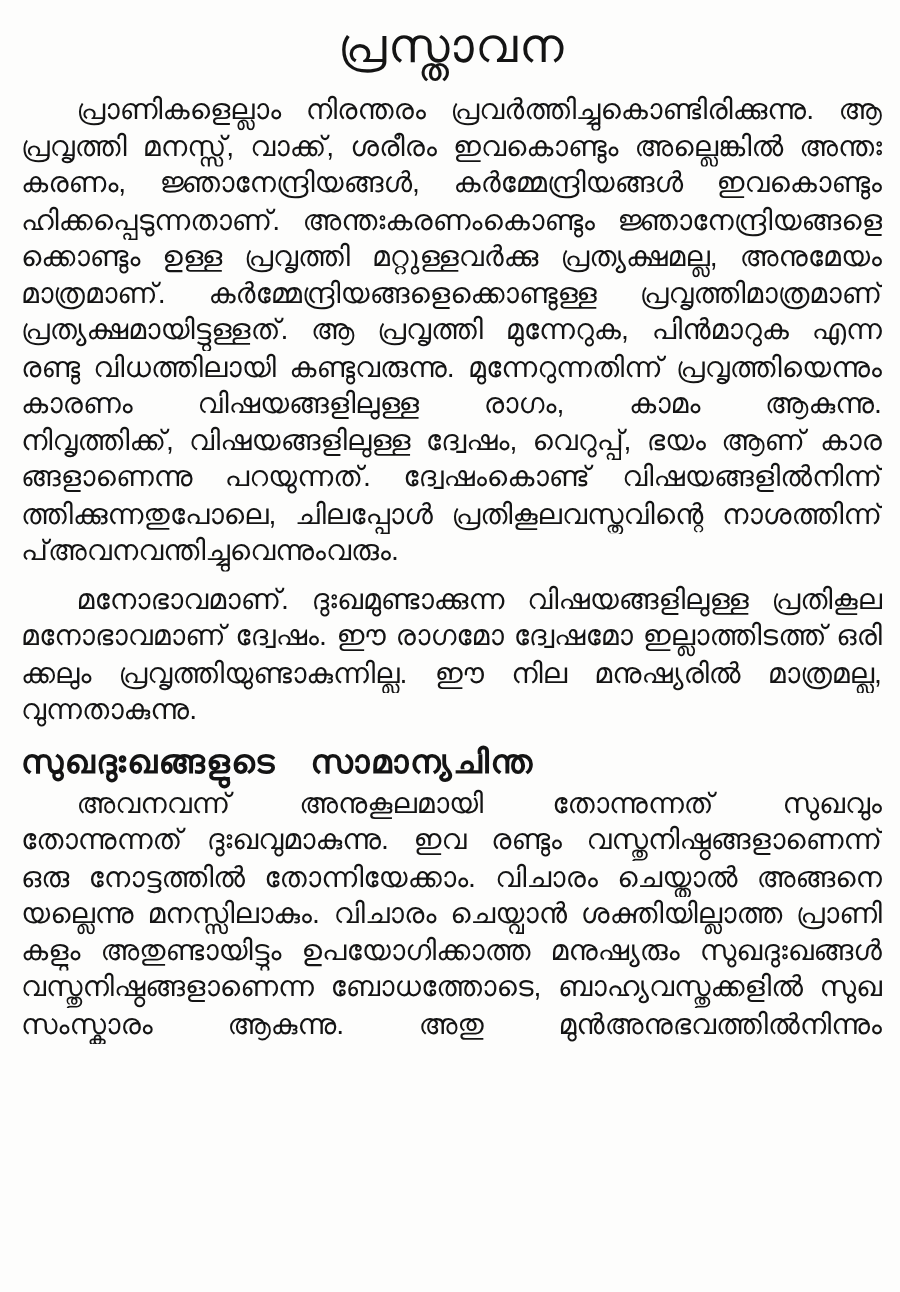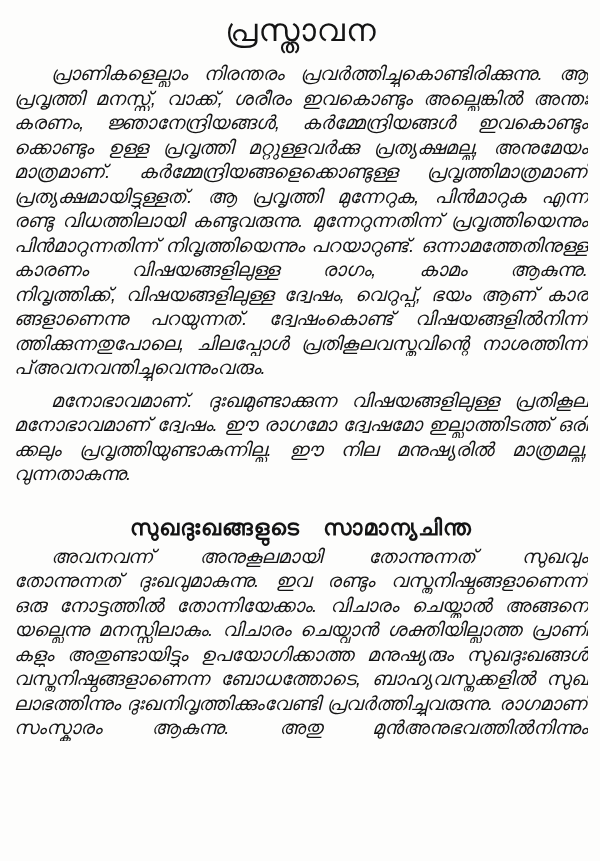--- a/index.html
+++ b/index.html
@@ -29,54 +29,52 @@
   .para {
     font-size: 19px;
     line-height: 24.5px;
     margin: 0 0 8px 0;
   }
   .para .line {
     text-align: justify;
     text-align-last: justify;
     overflow: hidden;
     max-height: 24.5px;
-    font-style: italic;
   }
   .para .line:first-child {
     text-indent: 37px;
   }
   .para .line.line-end {
     text-align-last: left;
   }
   .section-heading {
-    text-align: center;
     font-size: 22px;
     font-weight: 700;
     letter-spacing: 1px;
     word-spacing: 16px;
-    margin: 28px 0 4px 0;
+    margin: 8px 0 4px 0;
     line-height: 1.2;
   }
 </style>
 </head>
 <body>
 
 <div class="book-page">
 
   <h1 class="doc-title">പ്രസ്താവന</h1>
 
   <div class="para">
       <div class="line">പ്രാണികളെല്ലാം നിരന്തരം പ്രവർത്തിച്ചുകൊണ്ടിരിക്കുന്നു. ആ</div>
       <div class="line">പ്രവൃത്തി മനസ്സ്, വാക്ക്, ശരീരം ഇവകൊണ്ടും അല്ലെങ്കിൽ അന്തഃ</div>
       <div class="line">കരണം, ജ്ഞാനേന്ദ്രിയങ്ങൾ, കർമ്മേന്ദ്രിയങ്ങൾ ഇവകൊണ്ടും നിർവ്വ</div>
+      <div class="line">ഹിക്കപ്പെടുന്നതാണ്. അന്തഃകരണംകൊണ്ടും ജ്ഞാനേന്ദ്രിയങ്ങളെ</div>
       <div class="line">ക്കൊണ്ടും ഉള്ള പ്രവൃത്തി മറ്റുള്ളവർക്കു പ്രത്യക്ഷമല്ല, അനുമേയം</div>
       <div class="line">മാത്രമാണ്. കർമ്മേന്ദ്രിയങ്ങളെക്കൊണ്ടുള്ള പ്രവൃത്തിമാത്രമാണ്</div>
       <div class="line">പ്രത്യക്ഷമായിട്ടുള്ളത്. ആ പ്രവൃത്തി മുന്നേറുക, പിൻമാറുക എന്ന</div>
       <div class="line">രണ്ടു വിധത്തിലായി കണ്ടുവരുന്നു. മുന്നേറുന്നതിന്ന് പ്രവൃത്തിയെന്നും</div>
-      <div class="line">പിൻമാറുന്നതിന്ന് നിവൃത്തിയെന്നും പറയാറുണ്ട്. ഒന്നാമത്തേതിനുള്ള</div>
       <div class="line">കാരണം വിഷയങ്ങളിലുള്ള രാഗം, കാമം ആകുന്നു. രണ്ടാമത്തേതിന്ന്,</div>
       <div class="line">നിവൃത്തിക്ക്, വിഷയങ്ങളിലുള്ള ദ്വേഷം, വെറുപ്പ്, ഭയം ആണ് കാര</div>
       <div class="line">ങ്ങളാണെന്നു പറയുന്നത്. ദ്വേഷംകൊണ്ട് വിഷയങ്ങളിൽനിന്ന് നിവർ</div>
       <div class="line">ത്തിക്കുന്നതുപോലെ, ചിലപ്പോൾ പ്രതികൂലവസ്തുവിന്റെ നാശത്തിന്ന്</div>
       <div class="line line-end">പ്അവനവന്തിച്ചുവെന്നുംവരും.</div>
     </div>
 
   <div class="para">
       <div class="line">മനോഭാവമാണ്. ദുഃഖമുണ്ടാക്കുന്ന വിഷയങ്ങളിലുള്ള പ്രതികൂല</div>
       <div class="line">മനോഭാവമാണ് ദ്വേഷം. ഈ രാഗമോ ദ്വേഷമോ ഇല്ലാത്തിടത്ത് ഒരി</div>
@@ -86,17 +84,16 @@
 
   <h2 class="section-heading">സുഖദുഃഖങ്ങളുടെ സാമാന്യചിന്ത</h2>
 
   <div class="para">
       <div class="line">അവനവന്ന് അനുകൂലമായി തോന്നുന്നത് സുഖവും പ്രതികൂലമായി</div>
       <div class="line">തോന്നുന്നത് ദുഃഖവുമാകുന്നു. ഇവ രണ്ടും വസ്തുനിഷ്ഠങ്ങളാണെന്ന്</div>
       <div class="line">ഒരു നോട്ടത്തിൽ തോന്നിയേക്കാം. വിചാരം ചെയ്താൽ അങ്ങനെ</div>
       <div class="line">യല്ലെന്നു മനസ്സിലാകും. വിചാരം ചെയ്വാൻ ശക്തിയില്ലാത്ത പ്രാണി</div>
       <div class="line">കളും അതുണ്ടായിട്ടും ഉപയോഗിക്കാത്ത മനുഷ്യരും സുഖദുഃഖങ്ങൾ</div>
       <div class="line">വസ്തുനിഷ്ഠങ്ങളാണെന്ന ബോധത്തോടെ, ബാഹ്യവസ്തുക്കളിൽ സുഖ</div>
-      <div class="line">ലാഭത്തിന്നും ദുഃഖനിവൃത്തിക്കുംവേണ്ടി പ്രവർത്തിച്ചുവരുന്നു. രാഗമാണ്</div>
       <div class="line">സംസ്കാരം ആകുന്നു. അതു മുൻഅനുഭവത്തിൽനിന്നും</div>
     </div>
 
 </div>
 
 </body></html>

